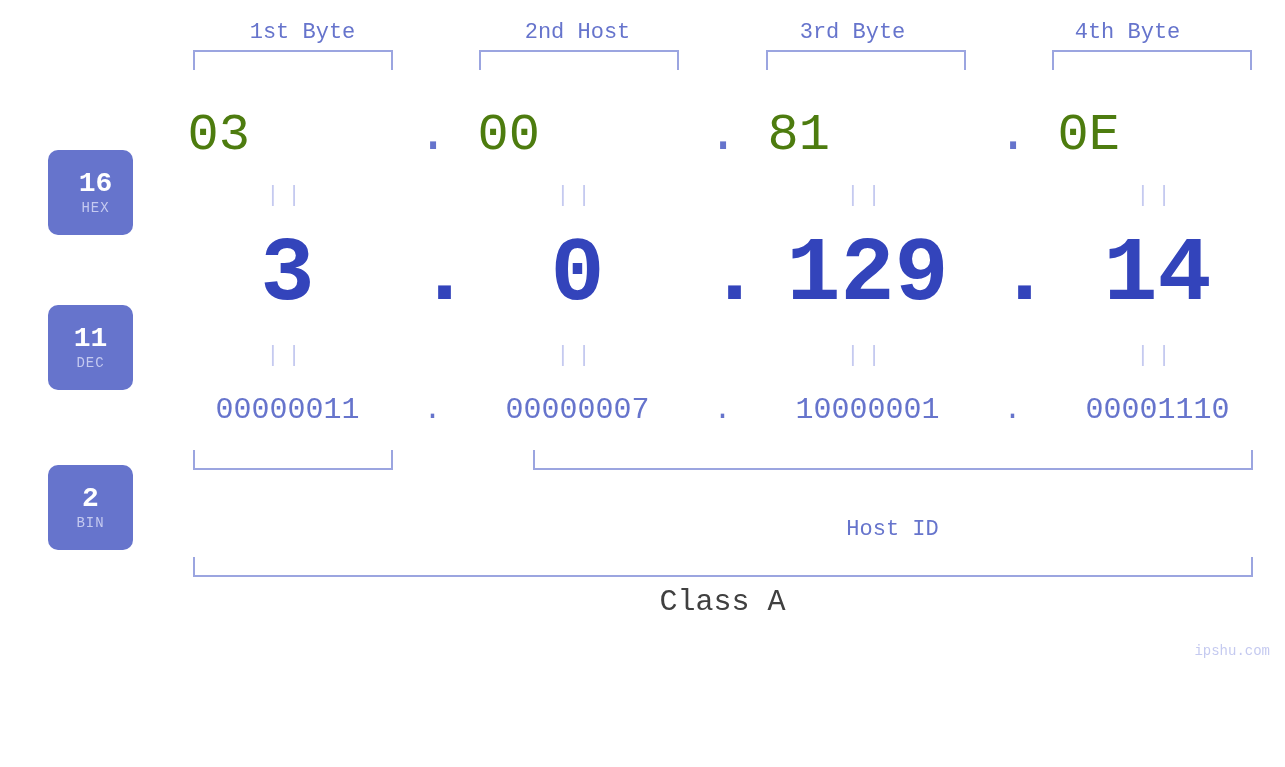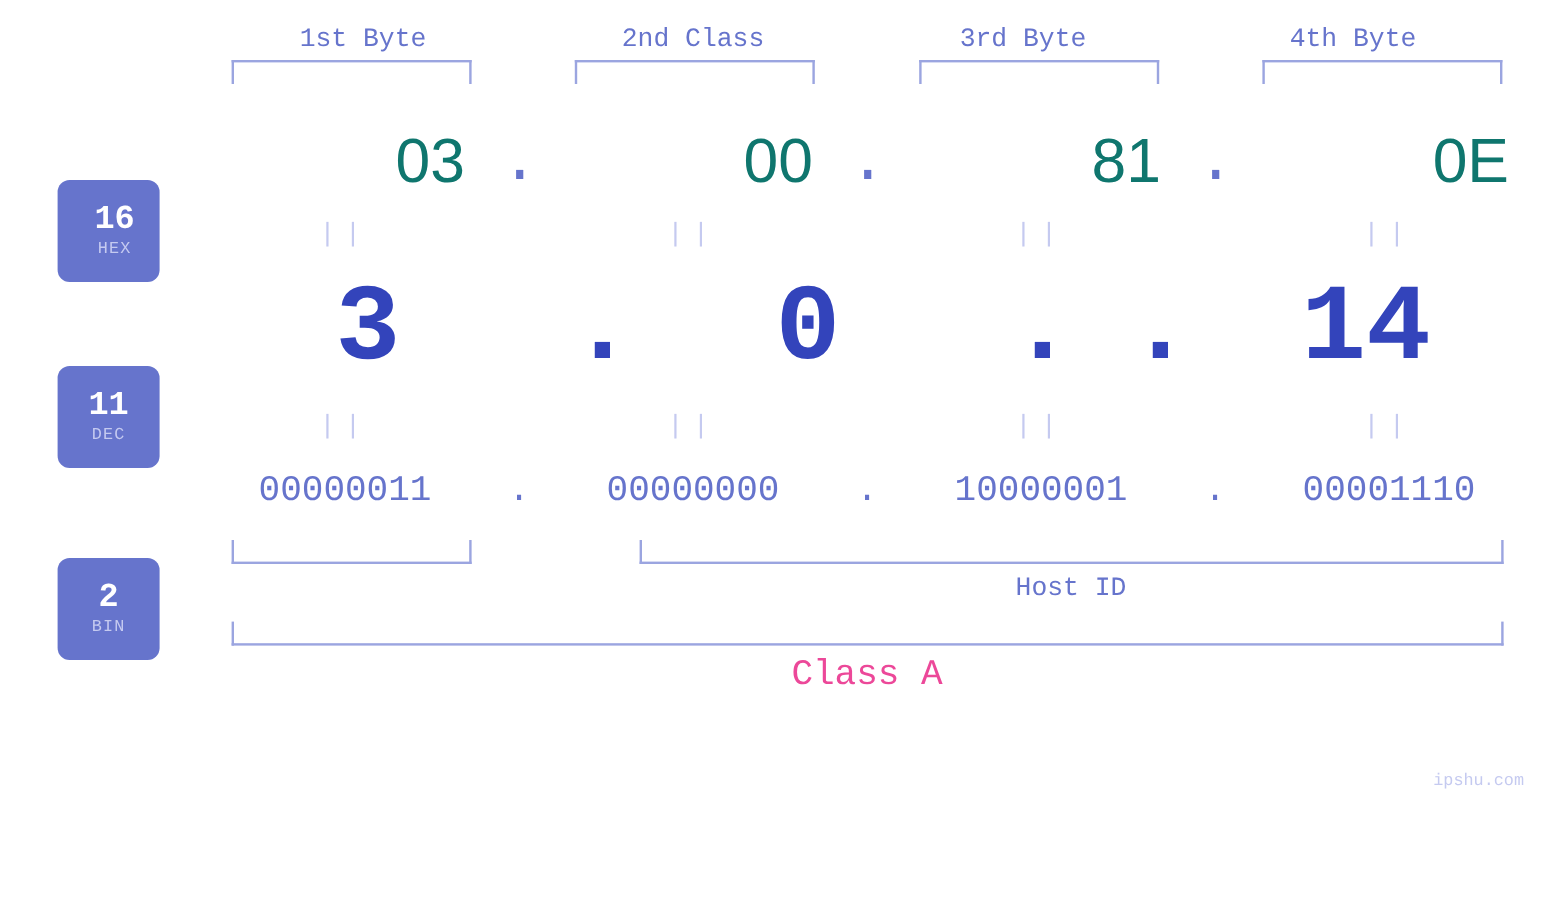--- a/index.html
+++ b/index.html
@@ -103,24 +103,24 @@
     }
 
     
     .hex-row {
       margin-top: 10px;
       height: 80px;
     }
 
     .hex-value {
       font-size: 52px;
-      color: #0f766e;
-      text-align: right;
-      width: 200px;
-      font-family: Liberation Sans, sans-serif;
+      color: #4d7c0f;
+      text-align: left;
+      width: 200px;
+      font-family: Liberation Mono, monospace;
     }
 
     .dot-large {
       font-size: 52px;
       color: #6674cc;
       width: 30px;
       text-align: center;
       font-family: 'Courier New', Courier, monospace;
     }
 
@@ -238,41 +238,42 @@
       font-family: 'Courier New', Courier, monospace;
     }
 
     .label-host {
       width: 720px;
       text-align: center;
       font-size: 22px;
       color: #6674cc;
       font-family: 'Courier New', Courier, monospace;
       margin-left: auto;
+      margin-top: 39px;
     }
 
     
     .class-section {
       width: 1060px;
       margin-left: 160px;
       margin-top: 15px;
     }
 
     .bracket-class {
       width: 100%;
       height: 20px;
       border-bottom: 2px solid #9ba5e0;
       border-left: 2px solid #9ba5e0;
       border-right: 2px solid #9ba5e0;
     }
 
     .class-label {
       text-align: center;
       font-size: 30px;
-      color: #ec4899;
+      color: #404040;
       font-family: 'Courier New', Courier, monospace;
       margin-top: 8px;
     }
 
     
     .watermark {
       position: absolute;
       bottom: 10px;
       right: 15px;
       font-size: 14px;
@@ -280,21 +281,21 @@
       font-family: 'Courier New', Courier, monospace;
     }
   </style>
 </head>
 <body>
 
 <div class="main-container">
 
   <div class="headers-row">
     <div class="col-header">1st Byte</div>
-    <div class="col-header">2nd Class</div>
+    <div class="col-header">2nd Host</div>
     <div class="col-header">3rd Byte</div>
     <div class="col-header">4th Byte</div>
   </div>
 
   <div class="top-brackets-row">
     <div class="bracket-top"></div>
     <div class="bracket-top"></div>
     <div class="bracket-top"></div>
     <div class="bracket-top"></div>
   </div>
@@ -330,38 +331,39 @@
     <div class="equals-symbol">||</div>
     <div class="equals-spacer"></div>
     <div class="equals-symbol">||</div>
   </div>
 
   <div class="ip-row dec-row">
     <div class="dec-value">3</div>
     <div class="dot-dec">.</div>
     <div class="dec-value">0</div>
     <div class="dot-dec">.</div>
+    <div class="dec-value">129</div>
     <div class="dot-dec">.</div>
     <div class="dec-value">14</div>
   </div>
 
   <div class="equals-row">
     <div class="equals-symbol">||</div>
     <div class="equals-spacer"></div>
     <div class="equals-symbol">||</div>
     <div class="equals-spacer"></div>
     <div class="equals-symbol">||</div>
     <div class="equals-spacer"></div>
     <div class="equals-symbol">||</div>
   </div>
 
   <div class="ip-row bin-row">
     <div class="bin-value">00000011</div>
     <div class="dot-bin">.</div>
-    <div class="bin-value">00000000</div>
+    <div class="bin-value">00000007</div>
     <div class="dot-bin">.</div>
     <div class="bin-value">10000001</div>
     <div class="dot-bin">.</div>
     <div class="bin-value">00001110</div>
   </div>
 
   <div class="bottom-section">
     <div class="bracket-bottom-row">
       <div class="bracket-network"></div>
       <div style="width:140px;"></div>

